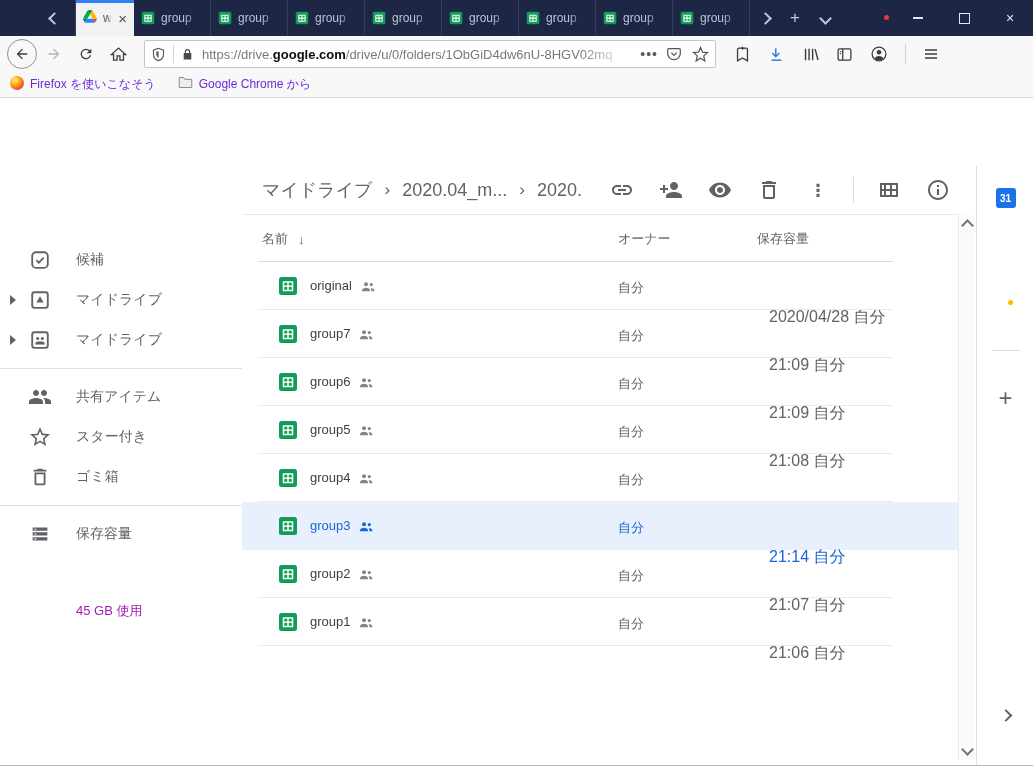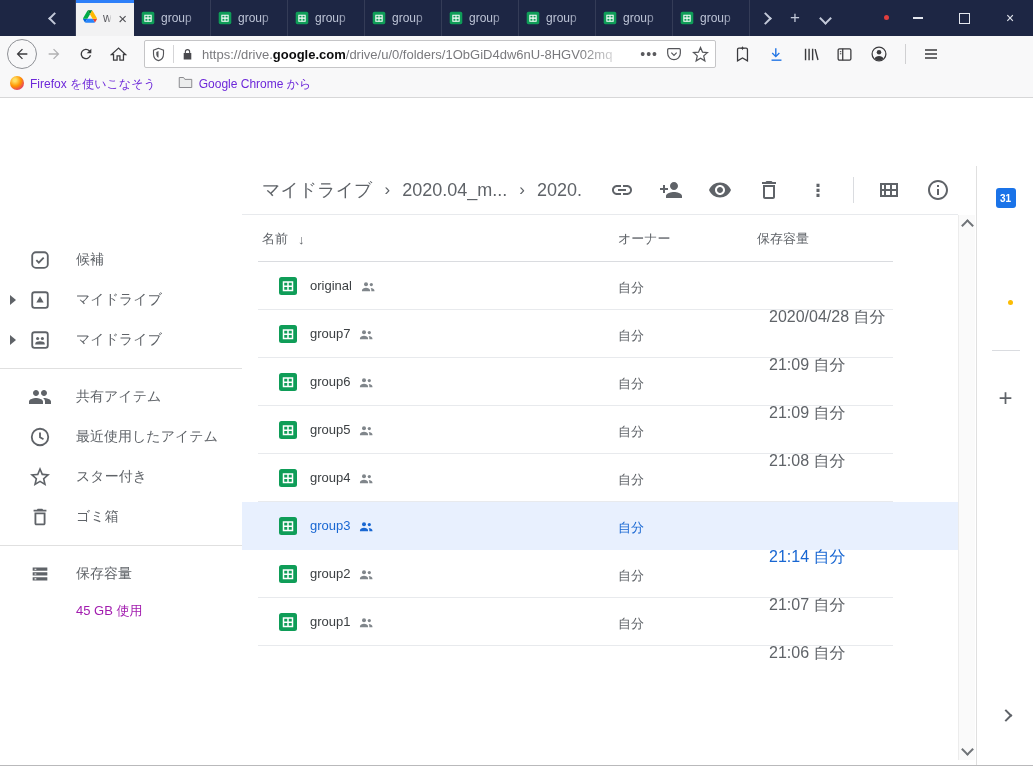--- a/index.html
+++ b/index.html
@@ -423,30 +423,20 @@
       <span class="s-icon">
               <svg width="24" height="24" viewBox="0 0 24 24">
                 <path d="M16 11c1.66 0 2.99-1.34 2.99-3S17.66 5 16 5s-3 1.34-3 3 1.34 3 3 3zm-8 0c1.66 0 2.99-1.34 2.99-3S9.66 5 8 5 5 6.34 5 8s1.34 3 3 3zm0 2c-2.33 0-7 1.17-7 3.5V19h14v-2.5c0-2.33-4.67-3.5-7-3.5zm8 0c-.29 0-.62.02-.97.05 1.16.84 1.97 1.97 1.97 3.45V19h6v-2.5c0-2.33-4.67-3.5-7-3.5z" fill="#5f6368"></path>
               </svg>
             </span>
       <span class="s-label">共有アイテム</span>
           </div>
           <div class="side-item">
 
       <span class="s-icon">
-              <svg width="22" height="22" viewBox="0 0 24 24">
-                <circle cx="12" cy="12" r="9" fill="none" stroke="#5f6368" stroke-width="2"></circle>
-                <path d="M12 7v5.2l3.8 2.3" fill="none" stroke="#5f6368" stroke-width="2"></path>
-              </svg>
-            </span>
-      <span class="s-label">最近使用したアイテム</span>
-          </div>
-          <div class="side-item">
-
-      <span class="s-icon">
               <svg width="24" height="24" viewBox="0 0 24 24">
                 <path d="M22 9.24l-7.19-.62L12 2 9.19 8.63 2 9.24l5.46 4.73L5.82 21 12 17.27 18.18 21l-1.63-7.03L22 9.24zM12 15.4l-3.76 2.27 1-4.28-3.32-2.88 4.38-.38L12 6.1l1.71 4.04 4.38.38-3.32 2.88 1 4.28L12 15.4z" fill="#5f6368"></path>
               </svg>
             </span>
       <span class="s-label">スター付き</span>
           </div>
           <div class="side-item">
 
       <span class="s-icon">
               <svg width="22" height="22" viewBox="0 0 24 24">

